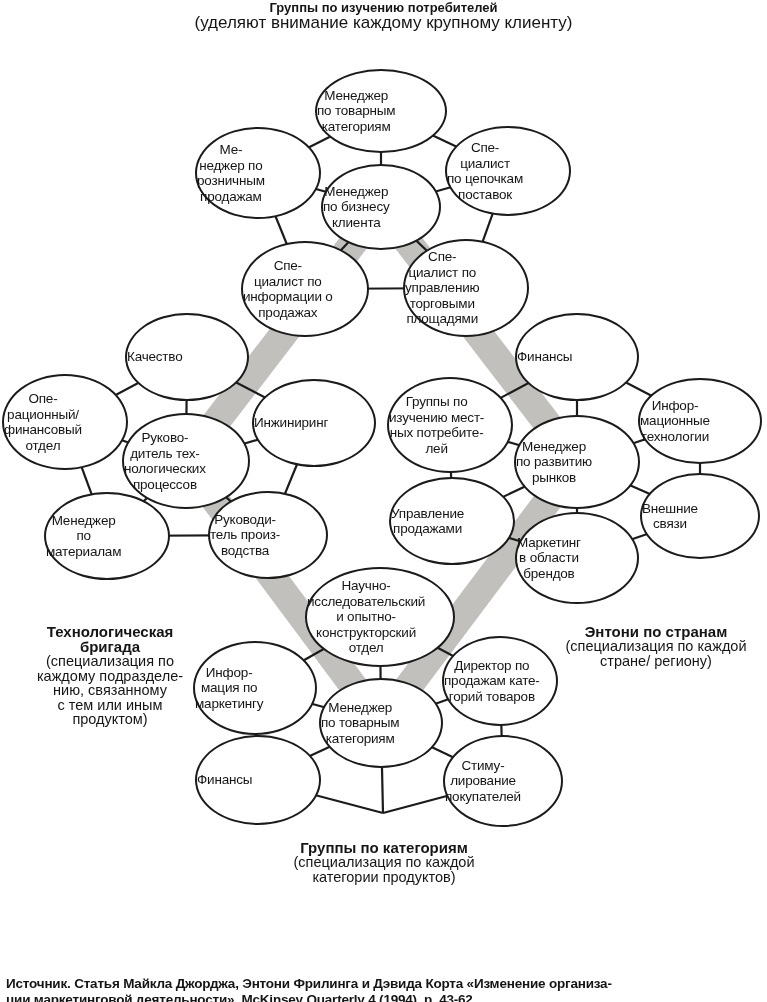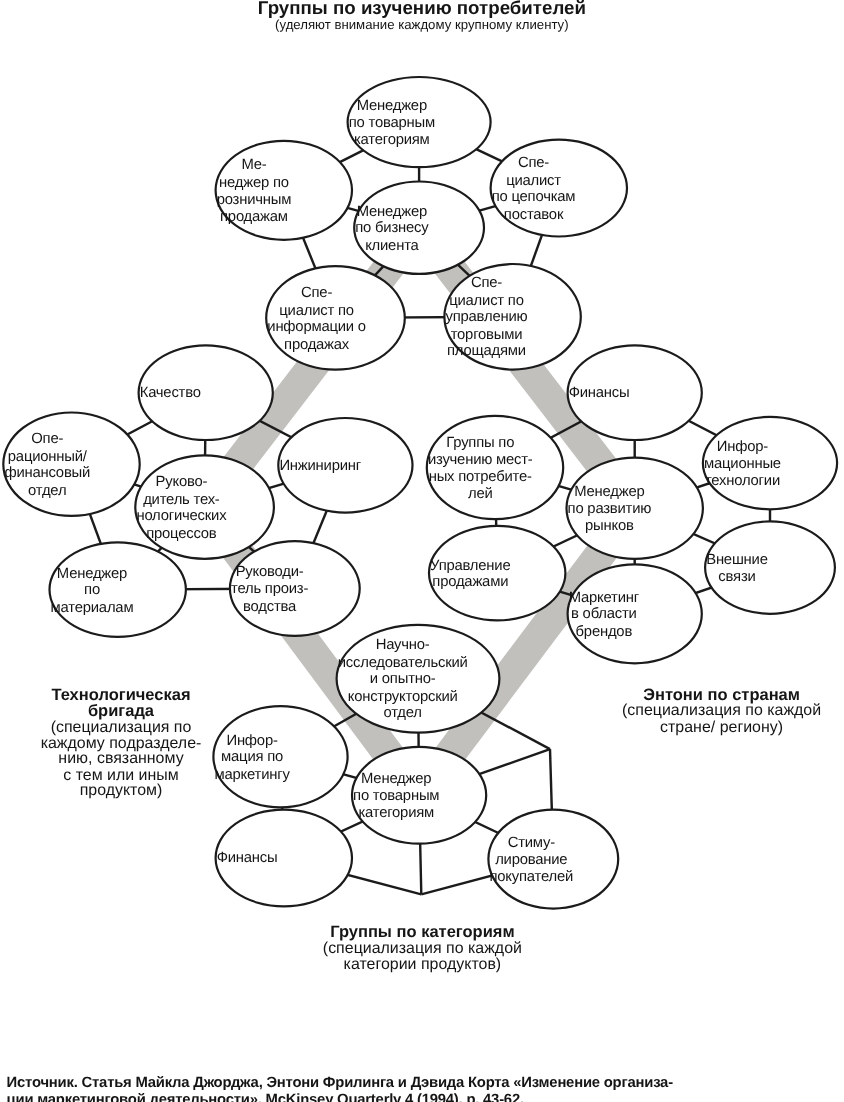--- a/index.html
+++ b/index.html
@@ -10,22 +10,22 @@
   #connectors{position:absolute;left:0;top:0;z-index:0;}
   .node{
     position:absolute;z-index:1;box-sizing:border-box;background:#fff;
     border:2.4px solid #1b1b1b;border-radius:50%;
     display:flex;align-items:center;justify-content:flex-start;text-align:center;
   }
   .node span{
     white-space:pre-line;font-size:13.5px;line-height:15.5px;letter-spacing:-0.2px;
   }
   .big-title{position:absolute;top:1px;left:0;width:100%;text-align:center;z-index:2;}
-  .big-title .t-bold{font-weight:bold;font-size:17px;line-height:14px;}
-  .big-title .t-sub{font-size:12px;line-height:15px;}
+  .big-title .t-bold{font-weight:bold;font-size:13px;line-height:14px;}
+  .big-title .t-sub{font-size:17px;line-height:15px;}
   .group-label{position:absolute;z-index:2;text-align:center;}
   .group-label .g-bold{font-weight:bold;font-size:15px;line-height:15px;white-space:pre-line;margin-top:12px;}
   .group-label .g-sub{font-size:14.5px;line-height:14.5px;white-space:pre-line;}
   .source-note{
     position:absolute;left:6px;right:8px;top:962px;z-index:2;
     font-size:13.5px;line-height:16px;font-weight:bold;letter-spacing:-0.2px;
   }
   .source-note .src-text{white-space:pre-line;}
 </style>
 </head>
@@ -192,20 +192,25 @@
 исследовательский
 и опытно-
 конструкторский
 отдел</span>
     </div>
   <div class="node" style="left:193px;top:641px;width:124px;height:94px">
       <span>Инфор-
 мация по
 маркетингу</span>
     </div>
+  <div class="node" style="left:442px;top:636px;width:116px;height:90px">
+      <span>Директор по
+продажам кате-
+горий товаров</span>
+    </div>
   <div class="node" style="left:319px;top:678px;width:124px;height:90px">
       <span>Менеджер
 по товарным
 категориям</span>
     </div>
   <div class="node" style="left:195px;top:735px;width:126px;height:90px">
       <span>Финансы</span>
     </div>
   <div class="node" style="left:443px;top:735px;width:120px;height:92px">
       <span>Стиму-

